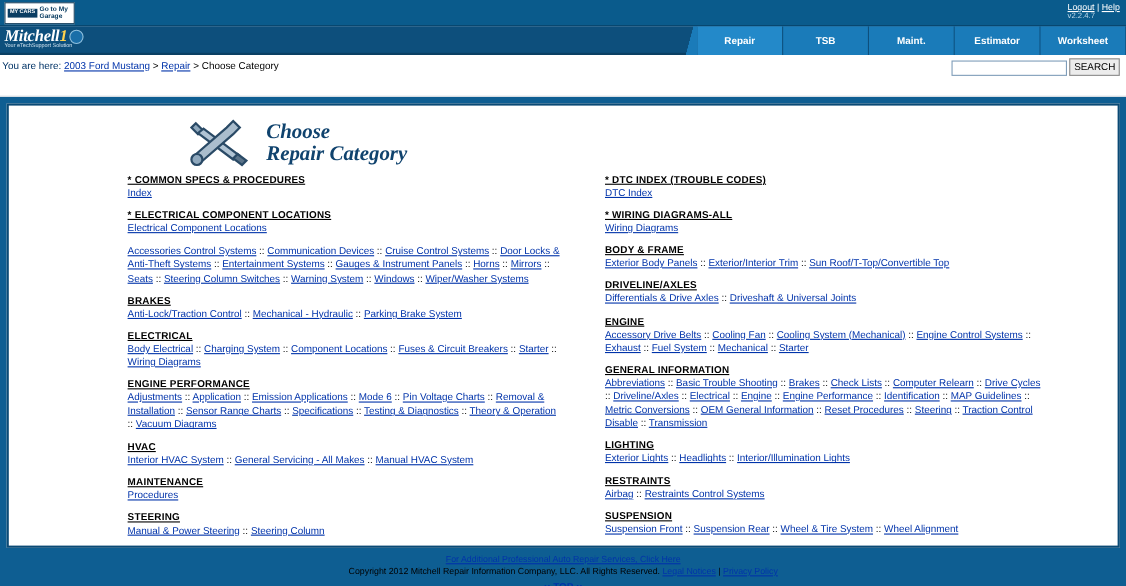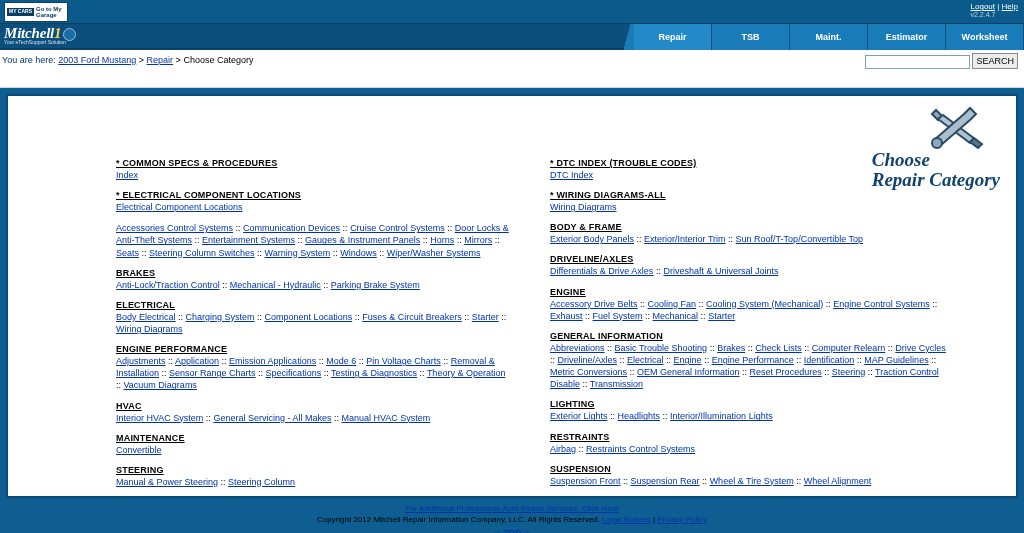--- a/index.html
+++ b/index.html
@@ -128,24 +128,23 @@
     height: 533px;
   }
   .panel {
     background: #ffffff;
     border: 2px solid #0a4a75;
     height: 404px;
     position: relative;
     overflow: hidden;
   }
   .panel-head {
-    display: flex; align-items: flex-end;
+    display: flex; align-items: center;
     padding: 10px 16px 4px 160px;
     height: 62px;
-    flex-direction: column;
   }
   .wrench {
     width: 70px; height: 44px; position: relative; margin-right: 4px;
   }
   .title-txt {
     font-family: "Liberation Serif", serif;
     font-style: italic; font-weight: bold;
     font-size: 19px; color: #10436e;
     line-height: 1.05;
   }
@@ -270,21 +269,21 @@
           <div class="grp">
             <div class="grp-title">ENGINE PERFORMANCE</div>
             <div class="grp-links"><a>Adjustments</a><span class="sep"> :: </span><a>Application</a><span class="sep"> :: </span><a>Emission Applications</a><span class="sep"> :: </span><a>Mode 6</a><span class="sep"> :: </span><a>Pin Voltage Charts</a><span class="sep"> :: </span><a>Removal &amp; Installation</a><span class="sep"> :: </span><a>Sensor Range Charts</a><span class="sep"> :: </span><a>Specifications</a><span class="sep"> :: </span><a>Testing &amp; Diagnostics</a><span class="sep"> :: </span><a>Theory &amp; Operation</a><span class="sep"> :: </span><a>Vacuum Diagrams</a></div>
           </div>
           <div class="grp">
             <div class="grp-title">HVAC</div>
             <div class="grp-links"><a>Interior HVAC System</a><span class="sep"> :: </span><a>General Servicing - All Makes</a><span class="sep"> :: </span><a>Manual HVAC System</a></div>
           </div>
           <div class="grp">
             <div class="grp-title">MAINTENANCE</div>
-            <div class="grp-links"><a>Convertible</a></div>
+            <div class="grp-links"><a>Procedures</a></div>
           </div>
           <div class="grp">
             <div class="grp-title">STEERING</div>
             <div class="grp-links"><a>Manual &amp; Power Steering</a><span class="sep"> :: </span><a>Steering Column</a></div>
           </div>
         </div>
       <div class="col right">
           <div class="grp">
             <div class="grp-title">* DTC INDEX (TROUBLE CODES)</div>
             <div class="grp-links"><a>DTC Index</a></div>

